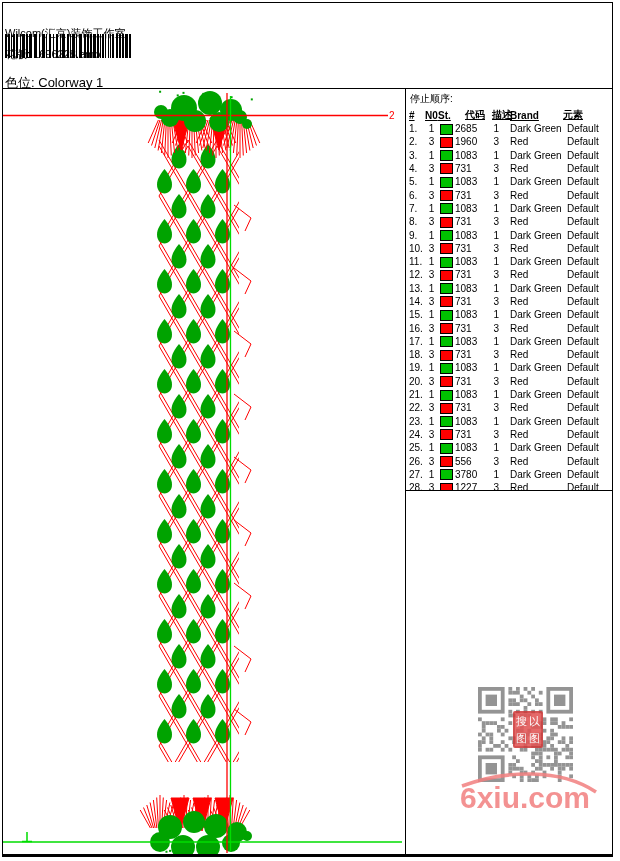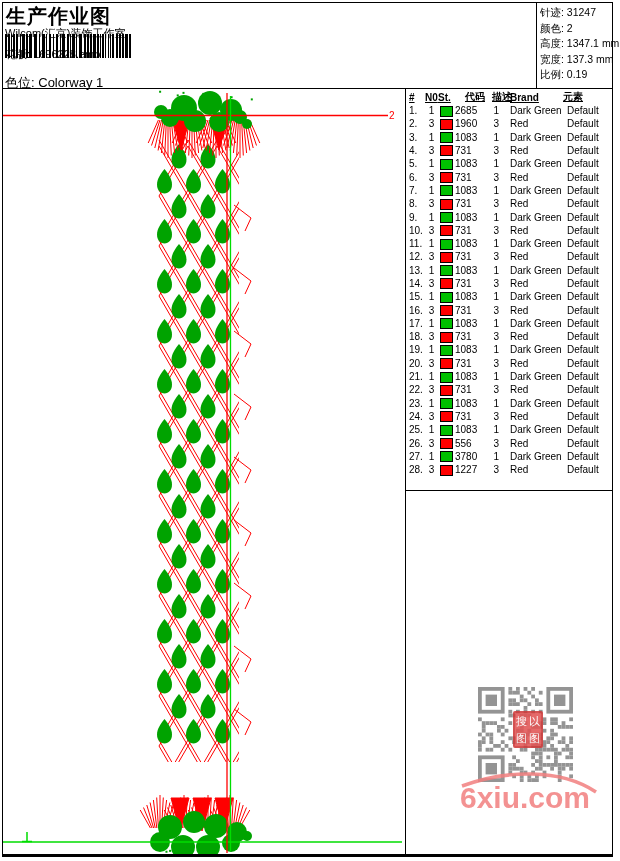--- a/index.html
+++ b/index.html
@@ -42,21 +42,20 @@
          background:#e25555;border:2px solid #cf3b3b;border-radius:2px;opacity:0.88;
          display:grid;grid-template-columns:1fr 1fr;grid-template-rows:1fr 1fr;}
   .stamp span{color:#fff;font-size:11px;line-height:17px;text-align:center;}
   .wm{position:absolute;left:458px;top:768px;opacity:0.85;}
 </style>
 </head>
 <body>
 
 <div class="sheet">
 
-  <div class="hdr-title">生产作业图</div>
   <div class="hdr-company">Wilcom(汇京)装饰工作室</div>
   <svg id="barcode" class="barcode" width="128" height="24">
       <rect x="0" y="0" width="2" height="24" fill="#000"></rect>
       <rect x="3" y="0" width="2" height="24" fill="#000"></rect>
       <rect x="6" y="0" width="1" height="24" fill="#000"></rect>
       <rect x="8" y="0" width="2" height="24" fill="#000"></rect>
       <rect x="11" y="0" width="2" height="24" fill="#000"></rect>
       <rect x="15" y="0" width="1" height="24" fill="#000"></rect>
       <rect x="17" y="0" width="3" height="24" fill="#000"></rect>
       <rect x="21" y="0" width="2" height="24" fill="#000"></rect>
@@ -95,27 +94,20 @@
   <div class="hdr-pattern">
     <span>花版:</span>
     <span>1696228.emb</span>
   </div>
   <div class="hdr-colorway">
     <span>色位:</span>
     <span>Colorway 1</span>
   </div>
   <div class="hdr-bottom-line"></div>
 
-  <div class="info-box">
-    <div><span>针迹:</span> <span>31247</span></div>
-    <div><span>颜色:</span> <span>2</span></div>
-    <div><span>高度:</span> <span>1347.1 mm</span></div>
-    <div><span>宽度:</span> <span>137.3 mm</span></div>
-    <div><span>比例:</span> <span>0.19</span></div>
-  </div>
 
   <svg id="design-svg" class="design" width="403" height="766" viewBox="2 88 403 766">
       <defs>
         <clipPath id="latclip">
           <rect x="157" y="138" width="82" height="624"></rect>
         </clipPath>
       </defs>
       <g clip-path="url(#latclip)" stroke="#ff0000" stroke-width="1" fill="none">
         <path d="M159,140L188,190M188,140L159,190M159,146L188,196M188,146L159,196M188,140L217,190M217,140L188,190M188,146L217,196M217,146L188,196M217,140L246,190M246,140L217,190M217,146L246,196M246,146L217,196M159,190L188,240M188,190L159,240M159,196L188,246M188,196L159,246M188,190L217,240M217,190L188,240M188,196L217,246M217,196L188,246M217,190L246,240M246,190L217,240M217,196L246,246M246,196L217,246M159,240L188,290M188,240L159,290M159,246L188,296M188,246L159,296M188,240L217,290M217,240L188,290M188,246L217,296M217,246L188,296M217,240L246,290M246,240L217,290M217,246L246,296M246,246L217,296M159,290L188,340M188,290L159,340M159,296L188,346M188,296L159,346M188,290L217,340M217,290L188,340M188,296L217,346M217,296L188,346M217,290L246,340M246,290L217,340M217,296L246,346M246,296L217,346M159,340L188,390M188,340L159,390M159,346L188,396M188,346L159,396M188,340L217,390M217,340L188,390M188,346L217,396M217,346L188,396M217,340L246,390M246,340L217,390M217,346L246,396M246,346L217,396M159,390L188,440M188,390L159,440M159,396L188,446M188,396L159,446M188,390L217,440M217,390L188,440M188,396L217,446M217,396L188,446M217,390L246,440M246,390L217,440M217,396L246,446M246,396L217,446M159,440L188,490M188,440L159,490M159,446L188,496M188,446L159,496M188,440L217,490M217,440L188,490M188,446L217,496M217,446L188,496M217,440L246,490M246,440L217,490M217,446L246,496M246,446L217,496M159,490L188,540M188,490L159,540M159,496L188,546M188,496L159,546M188,490L217,540M217,490L188,540M188,496L217,546M217,496L188,546M217,490L246,540M246,490L217,540M217,496L246,546M246,496L217,546M159,540L188,590M188,540L159,590M159,546L188,596M188,546L159,596M188,540L217,590M217,540L188,590M188,546L217,596M217,546L188,596M217,540L246,590M246,540L217,590M217,546L246,596M246,546L217,596M159,590L188,640M188,590L159,640M159,596L188,646M188,596L159,646M188,590L217,640M217,590L188,640M188,596L217,646M217,596L188,646M217,590L246,640M246,590L217,640M217,596L246,646M246,596L217,646M159,640L188,690M188,640L159,690M159,646L188,696M188,646L159,696M188,640L217,690M217,640L188,690M188,646L217,696M217,646L188,696M217,640L246,690M246,640L217,690M217,646L246,696M246,646L217,696M159,690L188,740M188,690L159,740M159,696L188,746M188,696L159,746M188,690L217,740M217,690L188,740M188,696L217,746M217,696L188,746M217,690L246,740M246,690L217,740M217,696L246,746M246,696L217,746M159,740L188,790M188,740L159,790M159,746L188,796M188,746L159,796M188,740L217,790M217,740L188,790M188,746L217,796M217,746L188,796M217,740L246,790M246,740L217,790M217,746L246,796M246,746L217,796"></path>
       </g>
@@ -351,20 +343,21 @@
         <line x1="2" y1="842" x2="402" y2="842" stroke="#00dd00" stroke-width="1.4"></line>
         <path d="M27,832 L27,841 M22,841.5 L32,841.5" stroke="#00dd00" stroke-width="1.5" fill="none"></path>
         <line x1="227" y1="93" x2="227" y2="853" stroke="#ff0000" stroke-width="1.3"></line>
         <line x1="230.5" y1="96" x2="230.5" y2="851" stroke="#00dd00" stroke-width="1.3"></line>
       </g>
     </svg>
 
   <div class="divider"></div>
   <div class="table-bottom"></div>
   <div class="stop-panel">
+    <div class="panel-title">停止顺序:</div>
     <div class="thead">
       <span>#</span>
       <span>N0</span>
       <span class="h-st">St.</span>
       <span class="h-code">代码</span>
       <span class="h-desc">描述</span>
       <span class="h-brand">Brand</span>
       <span class="h-elem">元素</span>
     </div>
     <div id="rows">

